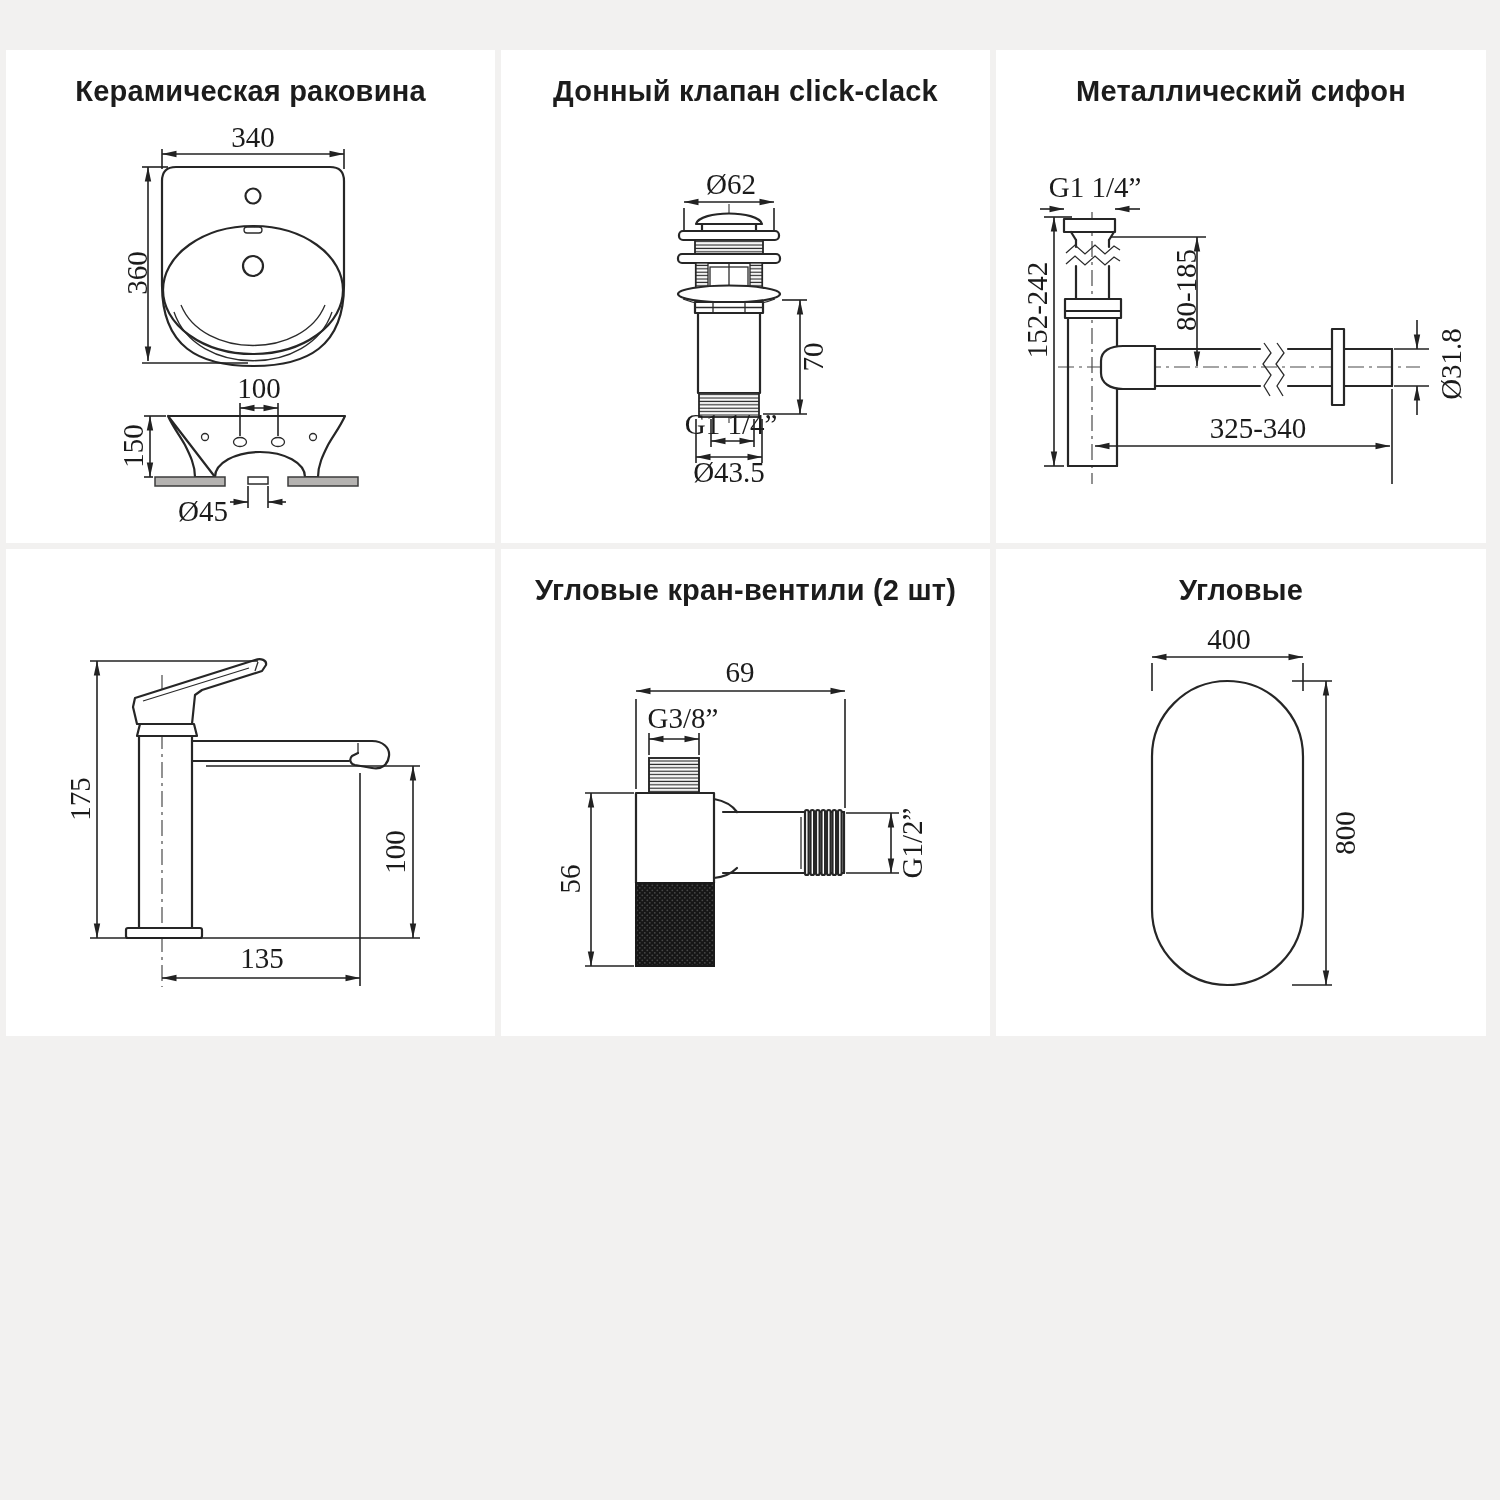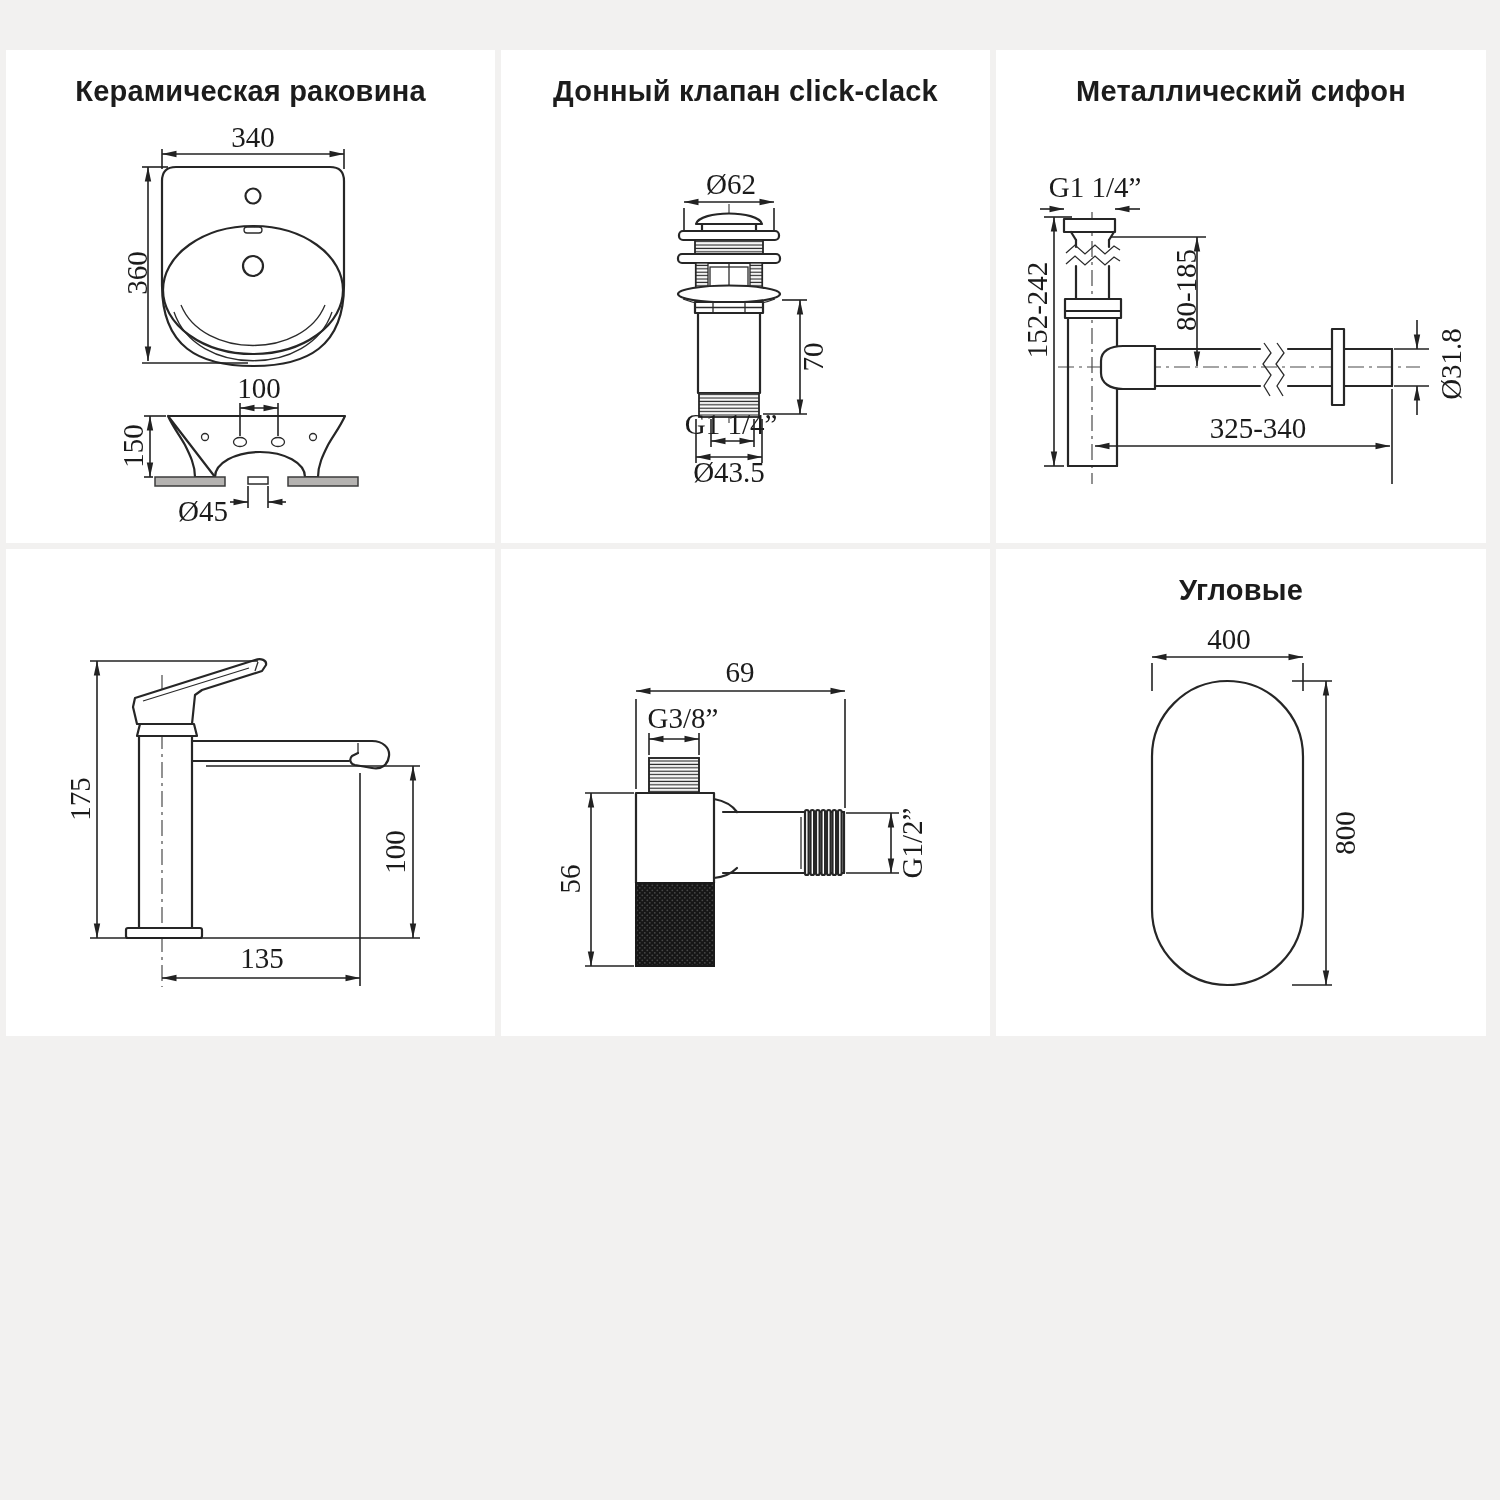--- a/index.html
+++ b/index.html
@@ -259,20 +259,21 @@
       <line class="dl" x1="407" y1="217" x2="407" y2="389" marker-start="url(#ah)" marker-end="url(#ah)"></line>
       <text class="dim" x="392" y="303" text-anchor="middle" dominant-baseline="middle" transform="rotate(-90 392 303)">100</text>
 
       <line class="dl" x1="354" y1="224" x2="354" y2="437"></line>
       <line class="dl" x1="156" y1="429" x2="354" y2="429" marker-start="url(#ah)" marker-end="url(#ah)"></line>
       <text class="dim" x="256" y="419" text-anchor="middle">135</text>
     </svg>
   </div>
 
   <div class="card">
+    <h2>Угловые кран-вентили (2 шт)</h2>
     <svg width="489" height="487" viewBox="0 0 489 487">
 
       <line class="dl" x1="135" y1="150" x2="135" y2="240"></line>
       <line class="dl" x1="344" y1="150" x2="344" y2="259"></line>
       <line class="dl" x1="135" y1="142" x2="344" y2="142" marker-start="url(#ah)" marker-end="url(#ah)"></line>
       <text class="dim" x="239" y="133" text-anchor="middle">69</text>
 
       <text class="dim" x="182" y="179" text-anchor="middle">G3/8”</text>
       <line class="dl" x1="148" y1="184" x2="148" y2="206"></line>
       <line class="dl" x1="198" y1="184" x2="198" y2="206"></line>

